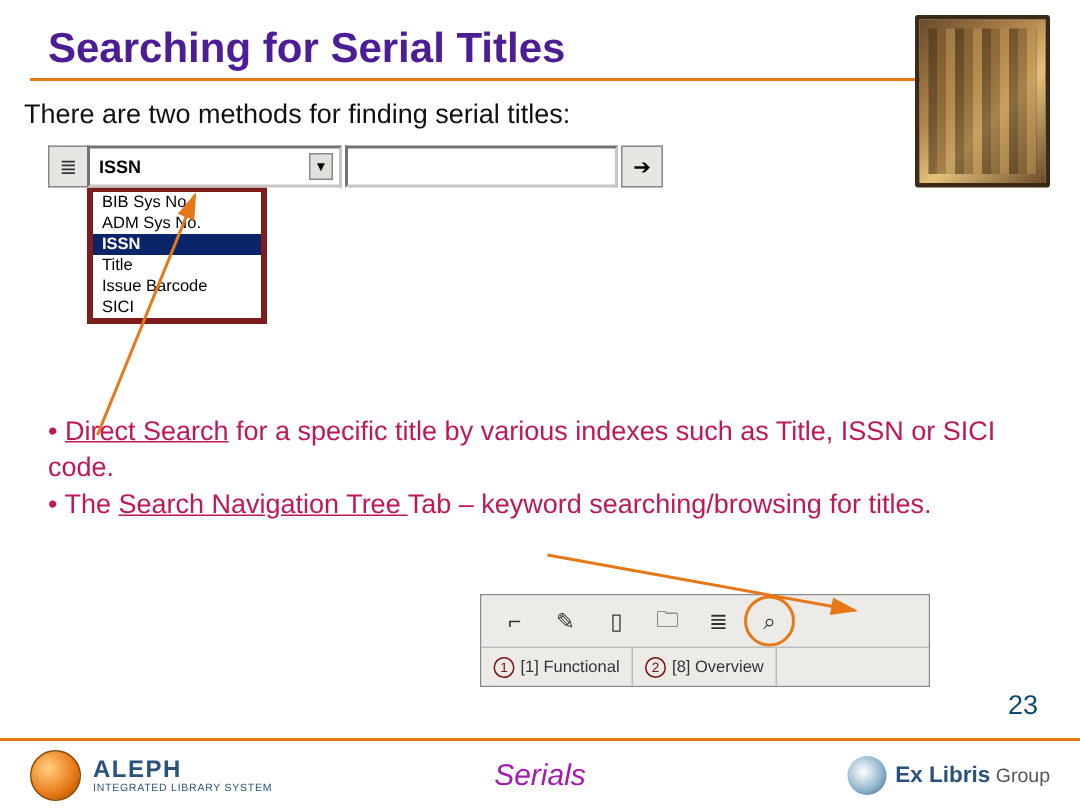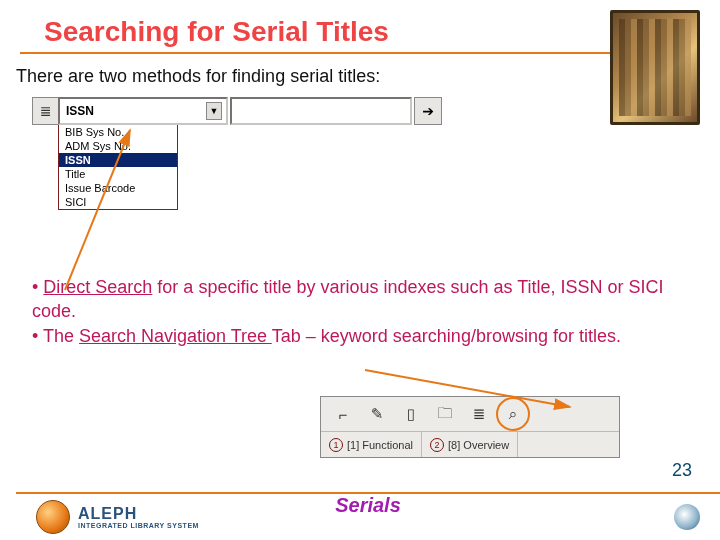--- a/index.html
+++ b/index.html
@@ -7,24 +7,24 @@
     margin: 0;
     width: 720px;
     height: 540px;
     font-family: Verdana, Arial, sans-serif;
     background: #fff;
     position: relative;
     overflow: hidden;
   }
   .slide { position: relative; width: 720px; height: 540px; }
   .title {
-    color: #ef4444;
+    color: #4c1d95;
     font-size: 28px;
     font-weight: bold;
-    padding: 16px 32px 4px 44px;
+    padding: 16px 32px 4px 32px;
   }
   .title-rule {
     border: 0;
     border-top: 2px solid #e77817;
     margin: 0 20px 8px 20px;
   }
   .intro {
     padding: 4px 16px;
     font-size: 18px;
     color: #111;
@@ -71,21 +71,21 @@
   .sw-input {
     flex:1; border:2px inset #c8c6c2; background:#fff; margin-left:2px;
   }
   .sw-go {
     width:28px; border:1px solid #888; background:#e8e6e2; margin-left:2px;
     display:flex;align-items:center;justify-content:center; font-size:14px;
   }
   .sw-list {
     margin-top:-1px;
     width: 120px;
-    border:1px solid #7f1d1d; background:#fff; font-size:11px;
+    border:4px solid #7f1d1d; background:#fff; font-size:11px;
     margin-left:26px;
   }
   .sw-item { padding:1px 6px; white-space:nowrap; }
   .sw-item.sel { background:#0a246a; color:#fff; font-weight:bold; }
   .bullets {
     position:absolute; top:275px; left:32px; right:40px;
     font-size:18px; line-height:1.35; color:#be185d;
   }
   .bullets .u { text-decoration: underline; }
   .tabbar {
@@ -118,25 +118,24 @@
   }
   .tb-idx {
     display:inline-flex; width:14px;height:14px;border:1px solid #7a1010;border-radius:50%;
     align-items:center;justify-content:center; font-size:9px; color:#7a1010;
   }
   .pagenum {
     position:absolute; right:28px; top:460px;
     font-size:18px; color:#0c4a6e;
   }
   .footer {
-    position:absolute; left:16px; right:0; bottom:0; height:48px;
+    position:absolute; left:0; right:0; bottom:0; height:48px;
     border-top:2px solid #e77817;
-    display:flex; justify-content:space-between;
+    display:flex; align-items:center; justify-content:space-between;
     padding:0 20px;
-    font-weight:bold;
   }
   .f-left { display:flex; align-items:center; gap:8px; }
   .f-logo {
     width:34px;height:34px;border-radius:50%;
     background: radial-gradient(circle at 35% 35%, #ffd080, #e77817 60%, #9c4a00);
     border:1px solid #8a4a00;
   }
   .f-brand { display:flex; flex-direction:column; line-height:1; }
   .f-brand b { color:#29537c; letter-spacing:1px; font-size:16px; }
   .f-brand small { color:#29537c; font-size:7px; letter-spacing:.5px; }
@@ -229,15 +228,18 @@
     <div class="f-left">
       <div class="f-logo"></div>
       <div class="f-brand">
         <b>ALEPH</b>
         <small>INTEGRATED LIBRARY SYSTEM</small>
       </div>
     </div>
     <div class="f-center">Serials</div>
     <div class="f-right">
       <div class="f-ex-logo"></div>
+      <div class="f-ex-text">
+        <b>Ex Libris</b><span> Group</span>
+      </div>
     </div>
   </div>
 </div>
 
 </body></html>

